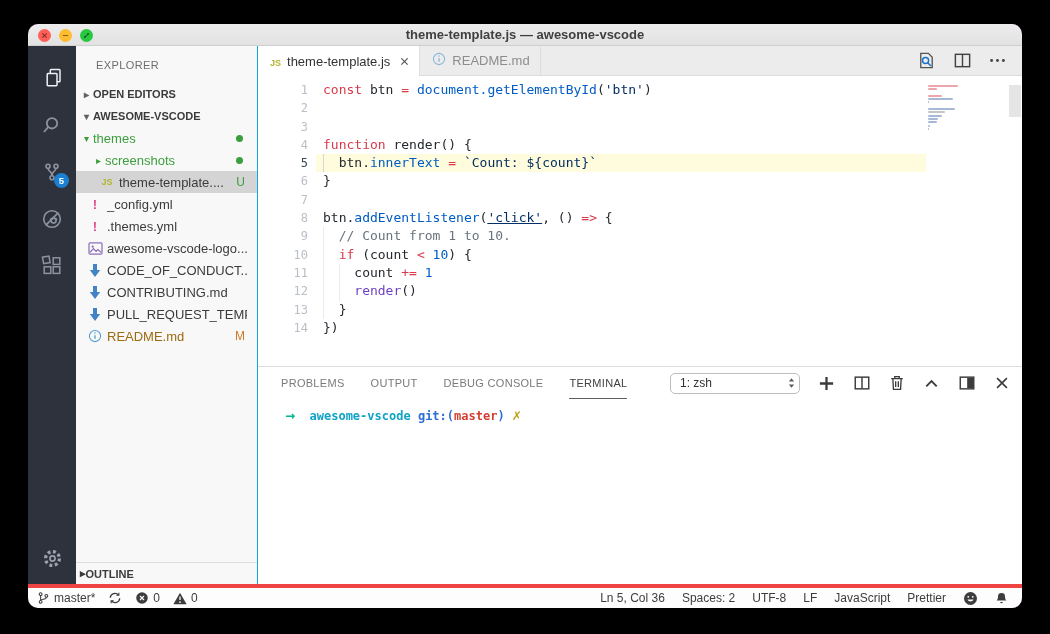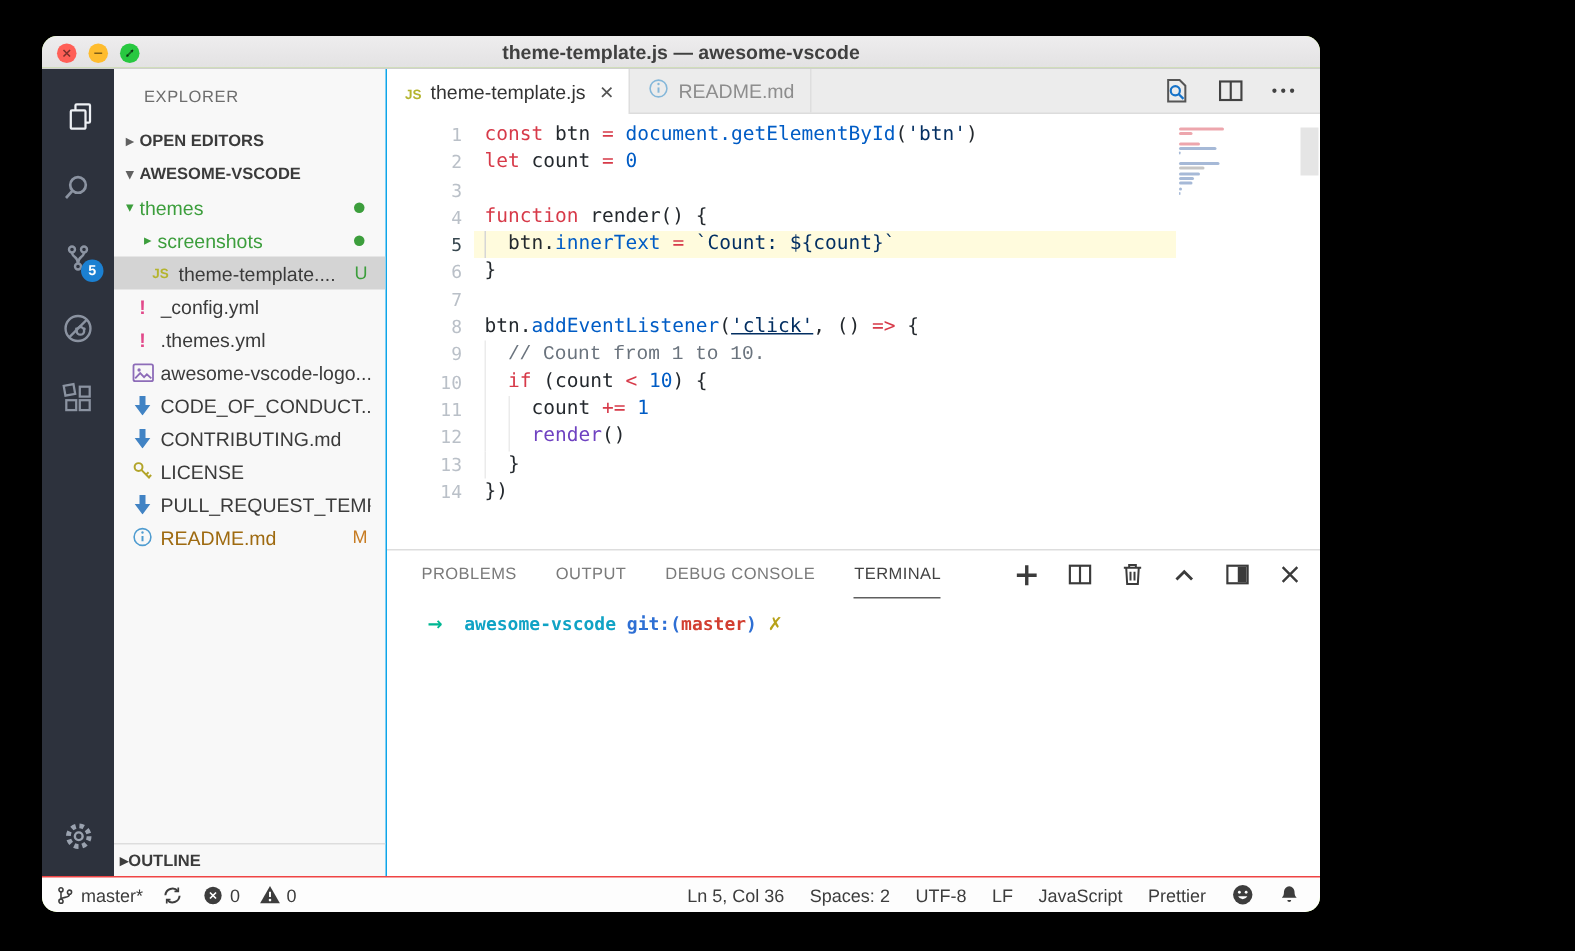--- a/index.html
+++ b/index.html
@@ -1,20 +1,20 @@
 <!DOCTYPE html>
 <html><head>
 <meta charset="utf-8">
 <style>
   * { margin:0; padding:0; box-sizing:border-box; }
   html,body { background:#000; }
   .canvas { position:relative; width:1050px; height:634px; background:#000; overflow:hidden;
             font-family:"Liberation Sans",sans-serif; }
-  .window { position:absolute; left:28px; top:24px; width:852px; height:584px;
-            border-radius:10px; overflow:hidden; background:#bef264;
+  .window { position:absolute; left:28px; top:24px; width:994px; height:584px;
+            border-radius:10px; overflow:hidden; background:#701a75;
             box-shadow:0 24px 60px rgba(0,0,0,.6); display:flex; flex-direction:column; }
 
   
   .titlebar { height:22px; flex:none; background:linear-gradient(#eeedee,#e3e2e3);
               border-bottom:1px solid #cfcfcf; position:relative; }
   .traffic { position:absolute; left:10px; top:4.5px; display:flex; gap:8px; }
   .light { width:13px; height:13px; border-radius:50%; display:flex; align-items:center;
            justify-content:center; cursor:default; }
   .light svg { display:block; }
   .win-title { text-align:center; line-height:21px; font-size:13px; font-weight:600; color:#404040; }
@@ -89,21 +89,21 @@
   .panel-controls { margin-left:auto; display:flex; align-items:center; gap:18px; color:#3f3f3f; }
   .term-select { width:130px; height:21px; border:1px solid #bdbdbd; border-radius:5px; background:#fff;
                  display:flex; align-items:center; padding:0 3px 0 9px; font-size:12px; color:#333; cursor:pointer; }
   .term-select .sel-val { flex:1; }
   .pc-btn { display:flex; cursor:pointer; }
   .panel-body { flex:1; padding:9px 0 0 27px; }
   .term-line { font-family:"DejaVu Sans Mono","Liberation Mono",monospace; font-size:12px; line-height:17px; white-space:pre; }
   .term-line .glyph { font-family:"DejaVu Sans",sans-serif; }
 
   
-  .statusbar { height:24px; flex:none; background:#fdfdfd; border-top:1px solid #ef4444;
+  .statusbar { height:24px; flex:none; background:#fdfdfd; border-top:4px solid #ef4444;
                display:flex; align-items:center; padding:0 14px 0 9px; font-size:12px; color:#3d3d3d; }
   .sb-left { display:flex; align-items:center; gap:13px; }
   .sb-right { margin-left:auto; display:flex; align-items:center; gap:17px; }
   .sb-item { display:flex; align-items:center; gap:4px; cursor:pointer; white-space:nowrap; }
   .sb-item svg { display:block; }
 </style>
 </head>
 <body>
 
 <div class="canvas">
@@ -255,30 +255,20 @@
             <div class="trow" style="padding-left: 10px;">
               <span class="ficon" style="color: rgb(65, 131, 196);">
                 <svg width="12" height="13" viewBox="0 0 12 13" fill="currentColor">
                   <path d="M4 0h4v6h3.2L6 13 .8 6H4z"></path>
                 </svg>
               </span>
               <span class="tlabel">CONTRIBUTING.md</span>
               <span class="tspacer"></span>
             </div>
             <div class="trow" style="padding-left: 10px;">
-              <span class="ficon" style="color: rgb(178, 164, 41);">
-                <svg width="14" height="14" viewBox="0 0 16 16" fill="none" stroke="currentColor" stroke-width="1.5">
-                  <circle cx="5" cy="5" r="3"></circle>
-                  <path d="M7.3 7.3l6.2 6.2M10.8 10.8l1.8-1.8M12.8 12.8l1.8-1.8"></path>
-                </svg>
-              </span>
-              <span class="tlabel">LICENSE</span>
-              <span class="tspacer"></span>
-            </div>
-            <div class="trow" style="padding-left: 10px;">
               <span class="ficon" style="color: rgb(65, 131, 196);">
                 <svg width="12" height="13" viewBox="0 0 12 13" fill="currentColor">
                   <path d="M4 0h4v6h3.2L6 13 .8 6H4z"></path>
                 </svg>
               </span>
               <span class="tlabel">PULL_REQUEST_TEMP...</span>
               <span class="tspacer"></span>
             </div>
             <div class="trow" style="padding-left: 10px;">
               <span class="ficon" style="color: rgb(79, 156, 208);">
@@ -343,21 +333,20 @@
         </div>
 
         <div class="code-wrap">
           <div class="code-rows" id="code-rows">
               <div class="crow">
                 <span class="gnum">1</span>
                 <div class="ltext"><span style="color: rgb(215, 58, 73);">const</span><span style="color: rgb(36, 41, 46);"> btn </span><span style="color: rgb(215, 58, 73);">=</span><span style="color: rgb(36, 41, 46);"> </span><span style="color: rgb(0, 92, 197);">document.getElementById</span><span style="color: rgb(36, 41, 46);">(</span><span style="color: rgb(3, 47, 98);">'btn'</span><span style="color: rgb(36, 41, 46);">)</span></div>
               </div>
               <div class="crow">
                 <span class="gnum">2</span>
-                <div class="ltext"><span style="color: rgb(215, 58, 73);">let</span><span style="color: rgb(36, 41, 46);"> count </span><span style="color: rgb(215, 58, 73);">=</span><span style="color: rgb(36, 41, 46);"> </span><span style="color: rgb(0, 92, 197);">0</span></div>
               </div>
               <div class="crow">
                 <span class="gnum">3</span>
                 <div class="ltext"></div>
               </div>
               <div class="crow">
                 <span class="gnum">4</span>
                 <div class="ltext"><span style="color: rgb(215, 58, 73);">function</span><span style="color: rgb(36, 41, 46);"> render() {</span></div>
               </div>
               <div class="crow">
@@ -371,21 +360,21 @@
               <div class="crow">
                 <span class="gnum">7</span>
                 <div class="ltext"></div>
               </div>
               <div class="crow">
                 <span class="gnum">8</span>
                 <div class="ltext"><span style="color: rgb(36, 41, 46);">btn.</span><span style="color: rgb(0, 92, 197);">addEventListener</span><span style="color: rgb(36, 41, 46);">(</span><span style="color: rgb(3, 47, 98); text-decoration: underline;">'click'</span><span style="color: rgb(36, 41, 46);">, () </span><span style="color: rgb(215, 58, 73);">=&gt;</span><span style="color: rgb(36, 41, 46);"> {</span></div>
               </div>
               <div class="crow">
                 <span class="gnum">9</span>
-                <div class="ltext"><span class="iguide" style="left: 7px;"></span><span style="color: rgb(106, 115, 125); font-family: Liberation Mono, monospace;">  // Count from 1 to 10.</span></div>
+                <div class="ltext"><span class="iguide" style="left: 7px;"></span><span style="color: rgb(106, 115, 125);">  // Count from 1 to 10.</span></div>
               </div>
               <div class="crow">
                 <span class="gnum">10</span>
                 <div class="ltext"><span class="iguide" style="left: 7px;"></span><span style="color: rgb(36, 41, 46);">  </span><span style="color: rgb(215, 58, 73);">if</span><span style="color: rgb(36, 41, 46);"> (count </span><span style="color: rgb(215, 58, 73);">&lt;</span><span style="color: rgb(36, 41, 46);"> </span><span style="color: rgb(0, 92, 197);">10</span><span style="color: rgb(36, 41, 46);">) {</span></div>
               </div>
               <div class="crow">
                 <span class="gnum">11</span>
                 <div class="ltext"><span class="iguide" style="left: 7px;"></span><span class="iguide" style="left: 22.66px;"></span><span style="color: rgb(36, 41, 46);">    count </span><span style="color: rgb(215, 58, 73);">+=</span><span style="color: rgb(36, 41, 46);"> </span><span style="color: rgb(0, 92, 197);">1</span></div>
               </div>
               <div class="crow">
@@ -422,20 +411,28 @@
 
         <div class="panel">
           <div class="panel-head">
             <div class="ptabs" id="ptabs">
                 <div class="ptab">PROBLEMS</div>
                 <div class="ptab">OUTPUT</div>
                 <div class="ptab">DEBUG CONSOLE</div>
                 <div class="ptab active">TERMINAL</div>
               </div>
             <div class="panel-controls">
+              <div class="term-select">
+                <span class="sel-val">1: zsh</span>
+                <span style="display:flex">
+                  <svg width="9" height="14" viewBox="0 0 10 16" fill="#5a5a5a">
+                      <path d="M5 2.6L8 6.2H2zM5 13.4L2 9.8h6z"></path>
+                    </svg>
+                </span>
+              </div>
               <span id="panel-actions" style="display:flex;gap:18px;align-items:center">
                   <span class="pc-btn">
                     <svg width="17" height="17" viewBox="0 0 18 18" stroke="#3b3b3b" stroke-width="2.4" fill="none">
                       <path d="M9 2v14M2 9h14"></path>
                     </svg>
                   </span>
                   <span class="pc-btn">
                     <svg width="18" height="18" viewBox="0 0 20 20" fill="none" stroke="#3b3b3b" stroke-width="1.6">
                       <rect x="2.5" y="3.5" width="15" height="13"></rect>
                       <path d="M10 3.5v13"></path>

